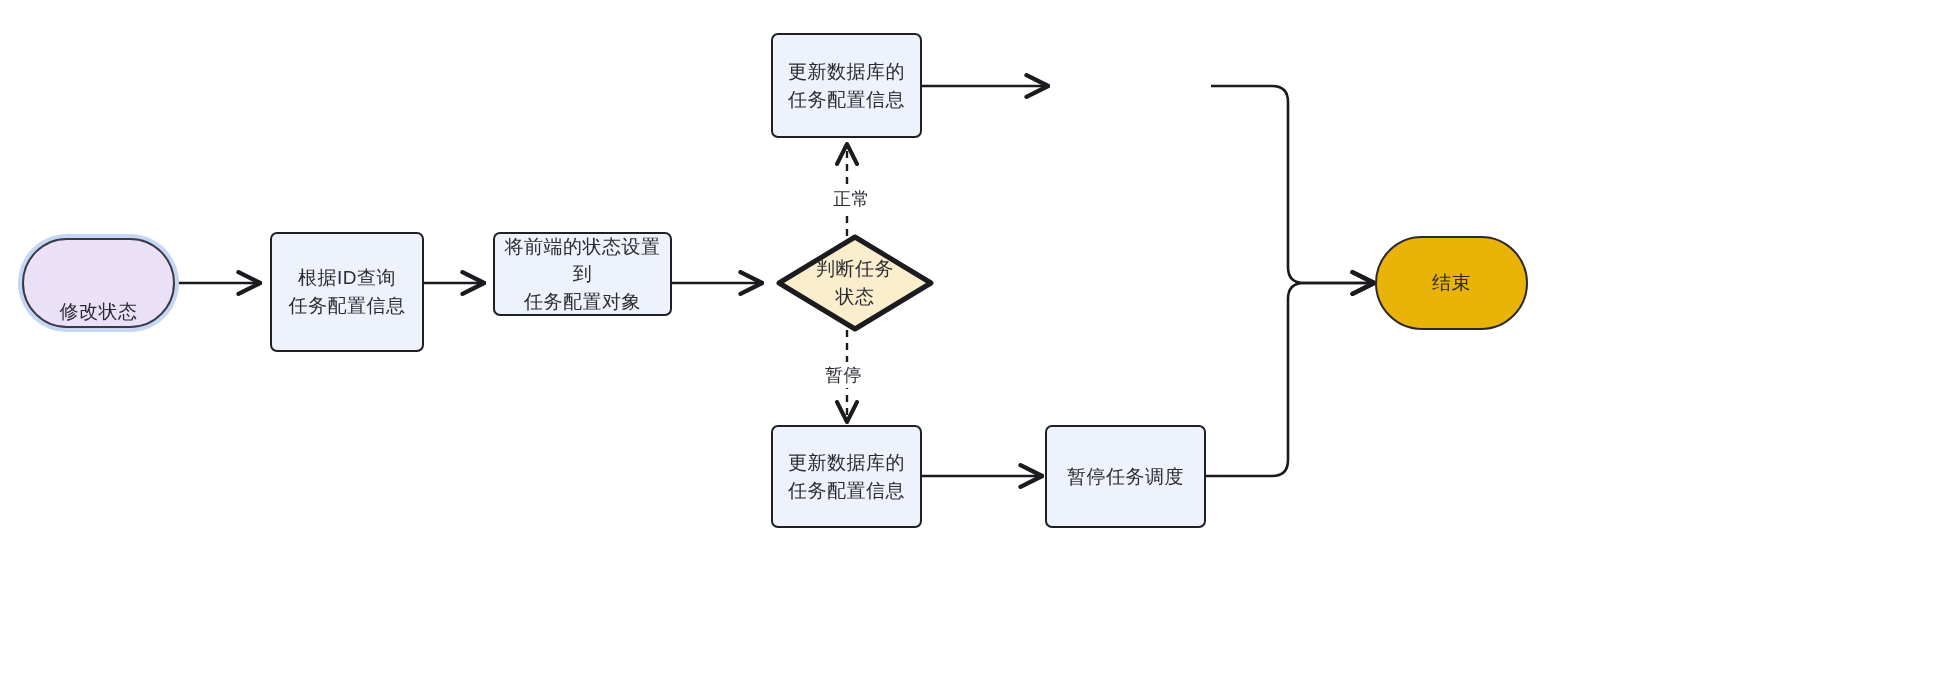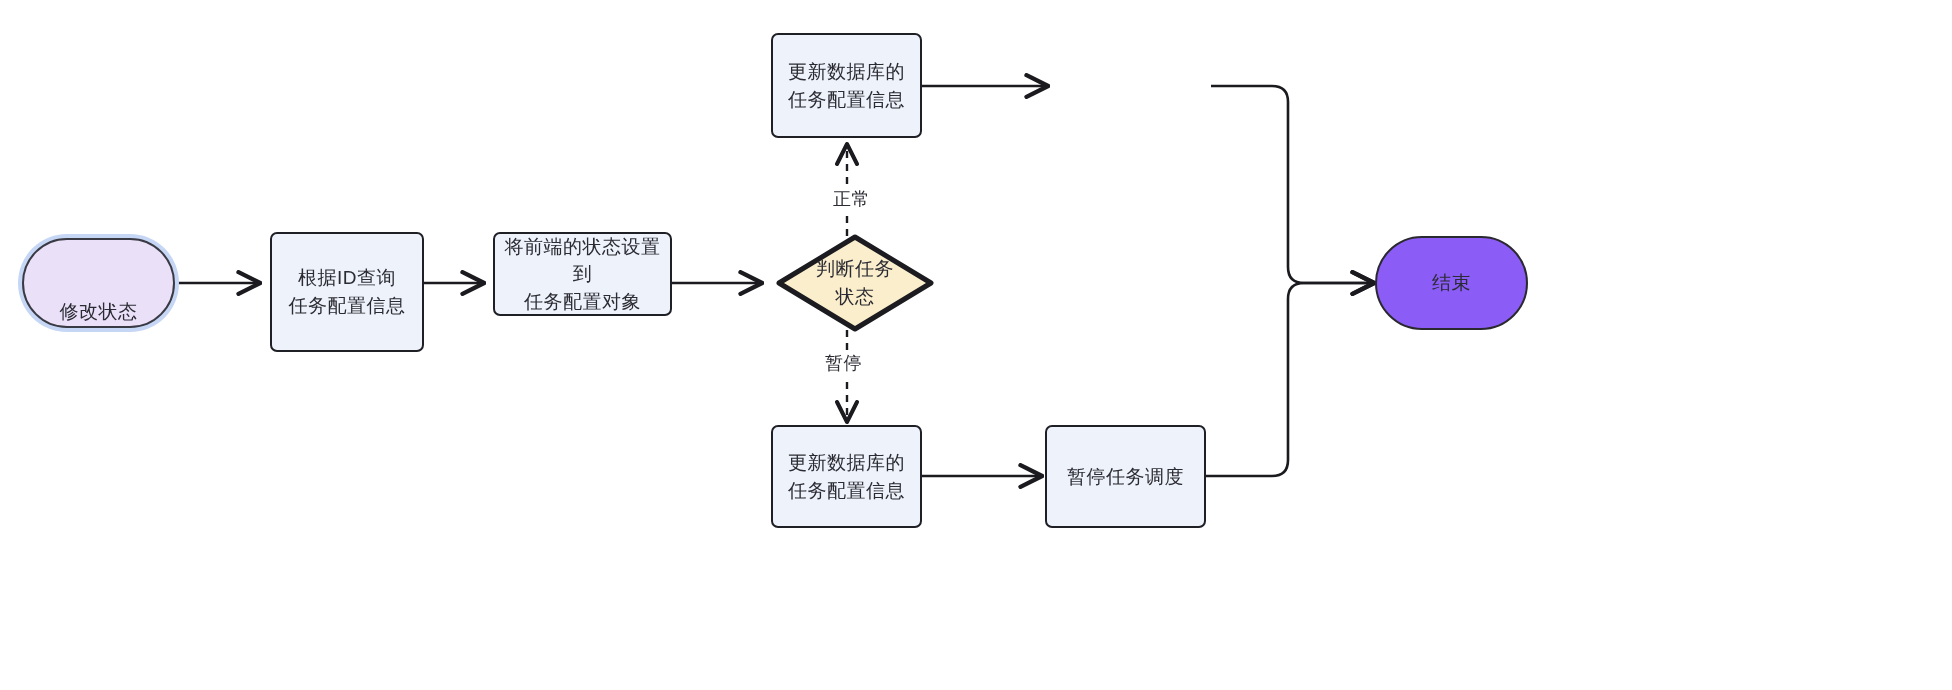--- a/index.html
+++ b/index.html
@@ -23,21 +23,21 @@
     letter-spacing:.5px;
   }
   .node .lbl{white-space:pre-line;}
 
   .n-process{
     background:#eef2fa;
     border:2.2px solid #1f1f26;
     border-radius:7px;
   }
   .n-terminal{
-    background:#8b5cf6;
+    background:#eab308;
     border:2.2px solid #29292f;
     border-radius:999px;
   }
   .n-start{
     background:#eae0f8;
     border:2.2px solid #3a3a44;
     border-radius:999px;
     box-shadow:0 0 0 4px #c6d6f5;
   }
   .n-decision{
@@ -128,17 +128,17 @@
   </div>
 
   <div class="node n-terminal" style="left:1375px;top:236px;width:153px;height:94px;">
     <span class="lbl">结束</span>
   </div>
 
   <div class="edge-label" style="left:820px;top:186px;margin-left:8px;">
     <span>正常</span>
   </div>
 
-  <div class="edge-label" style="left:820px;top:350px;">
+  <div class="edge-label" style="left:820px;top:362px;">
     <span>暂停</span>
   </div>
 
 </div>
 
 </body></html>

